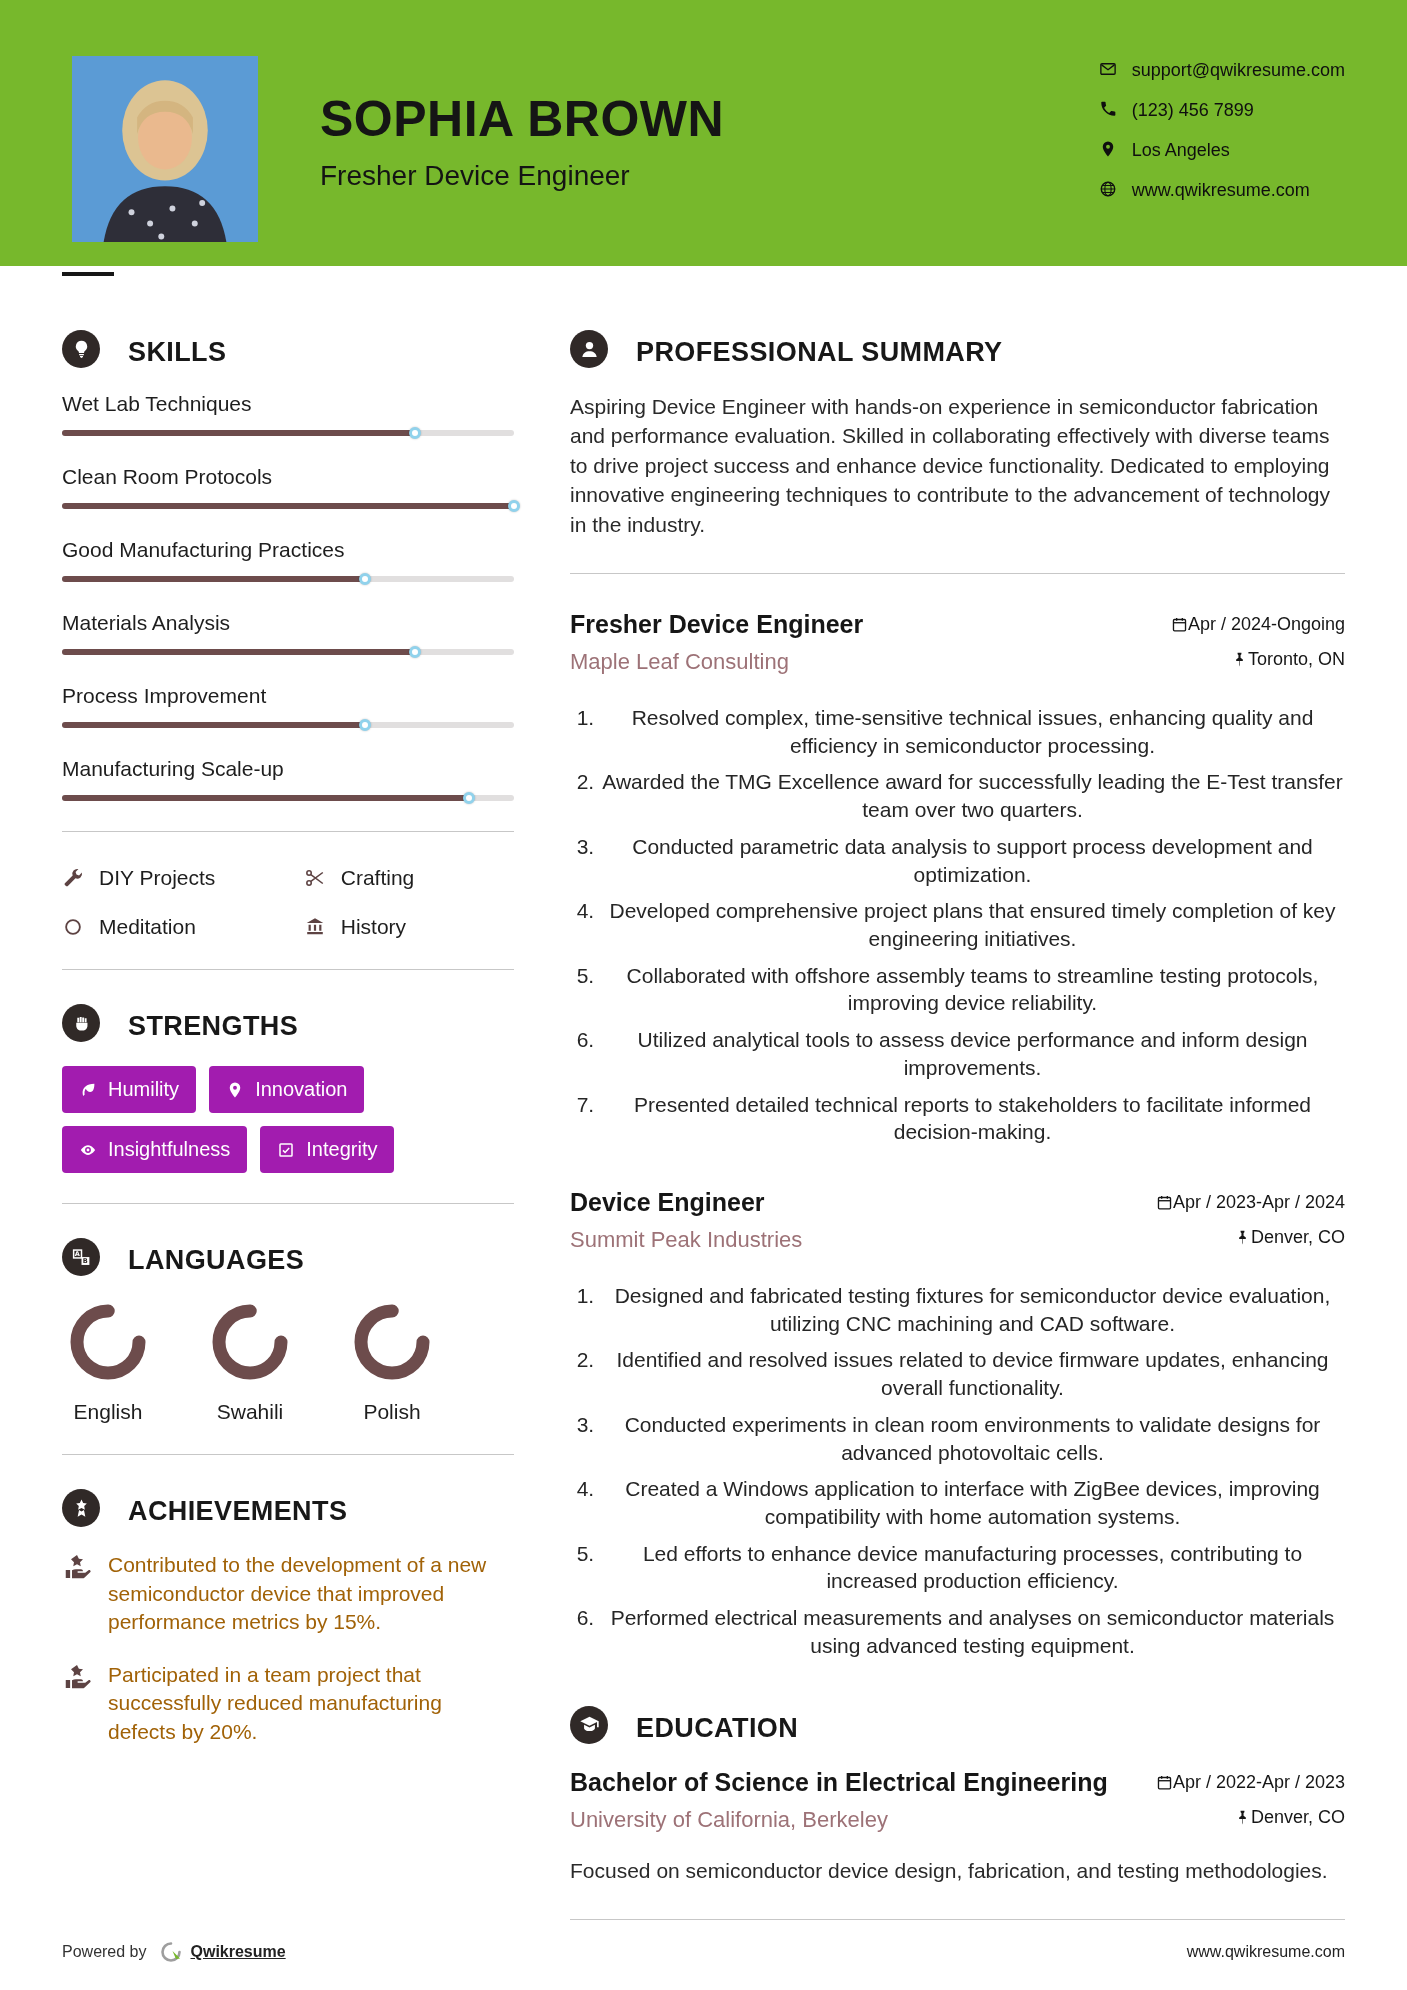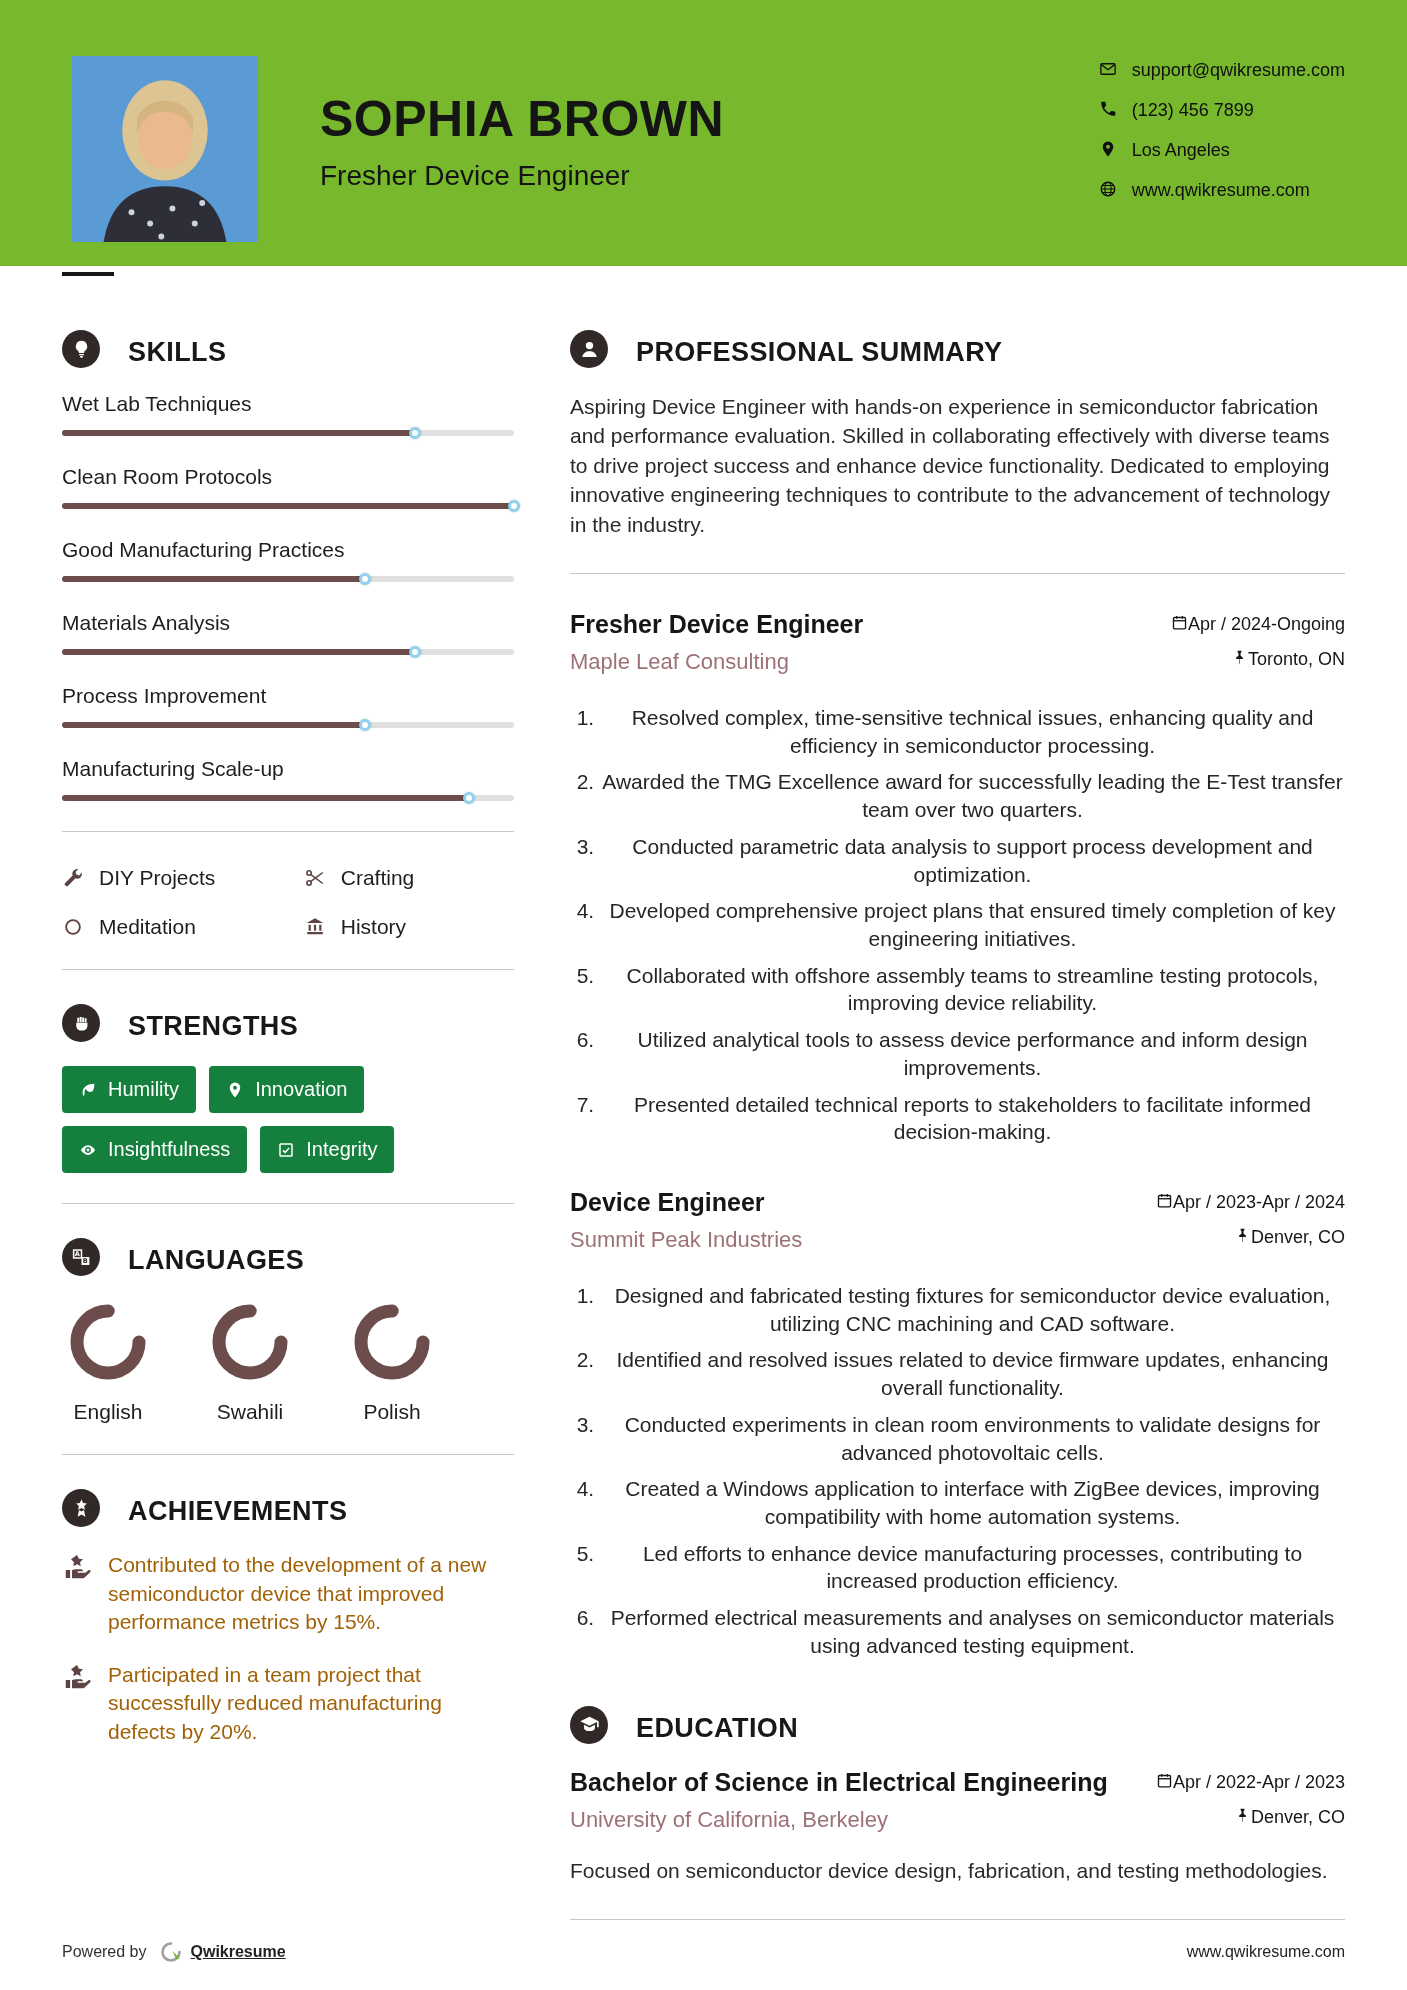--- a/index.html
+++ b/index.html
@@ -42,21 +42,21 @@
   .skill-handle { position:absolute; top:50%; transform:translate(-50%,-50%); width:12px; height:12px; border-radius:50%; background:#fff; border:3px solid #90d2ec; box-shadow:0 0 2px rgba(0,0,0,.25); }
 
   
   .interests-grid { display:grid; grid-template-columns:1.15fr 1fr; row-gap:25px; margin-top:4px; }
   .interest { display:flex; align-items:center; gap:15px; font-size:21px; color:#1e1e1e; }
   .int-icon { color:#5d4343; }
   .int-icon svg { width:22px; height:22px; }
 
   
   .tags { display:flex; flex-wrap:wrap; gap:13px; margin-top:4px; }
-  .tag { display:inline-flex; align-items:center; gap:11px; background:#15803d; color:#fff; font-size:20px; padding:12px 17px; border-radius:4px; }
+  .tag { display:inline-flex; align-items:center; gap:11px; background:#a21caf; color:#fff; font-size:20px; padding:12px 17px; border-radius:4px; }
   .tag-icon svg { width:18px; height:18px; }
 
   
   .langs { display:flex; gap:58px; margin:12px 0 4px 4px; }
   .lang { text-align:center; }
   .donut svg { width:84px; height:84px; }
   .lang-label { margin-top:16px; font-size:21px; color:#1e1e1e; }
 
   
   .ach { display:flex; gap:16px; margin-bottom:24px; }
@@ -64,21 +64,21 @@
   .ach-icon svg { width:30px; height:30px; }
   .ach-text { font-size:21px; line-height:1.36; color:#a16207; }
 
   
   .body-text { font-size:21px; line-height:1.4; color:#2a2a2a; }
   .job { margin-bottom:42px; }
   .job-head { display:flex; justify-content:space-between; gap:20px; }
   .job-title { font-size:25px; font-weight:700; color:#161616; margin-bottom:10px; }
   .job-company { font-size:22px; color:#9d7277; }
   .job-meta { flex:none; padding-top:4px; }
-  .meta-row { display:flex; justify-content:flex-end; font-size:18px; color:#161616; margin-bottom:14px; }
+  .meta-row { display:flex; justify-content:flex-end; align-items:center; font-size:18px; color:#161616; margin-bottom:14px; }
   .m-icon svg { width:17px; height:17px; }
   ol.bullets { margin:20px 0 0; padding-left:30px; }
   ol.bullets li { font-size:21px; line-height:1.32; margin-bottom:9px; color:#262626;text-align:center; }
   .edu { margin-top:46px; }
   .edu .body-text { margin-top:14px; }
 
   
   .footer { position:absolute; left:62px; right:62px; bottom:26px; display:flex; align-items:center; font-size:16px; color:#333; }
   .brand-link { display:inline-flex; align-items:center; gap:8px; margin-left:12px; color:#222; font-weight:600; text-decoration:underline; cursor:pointer; }
   .qlogo svg { width:24px; height:24px; }

